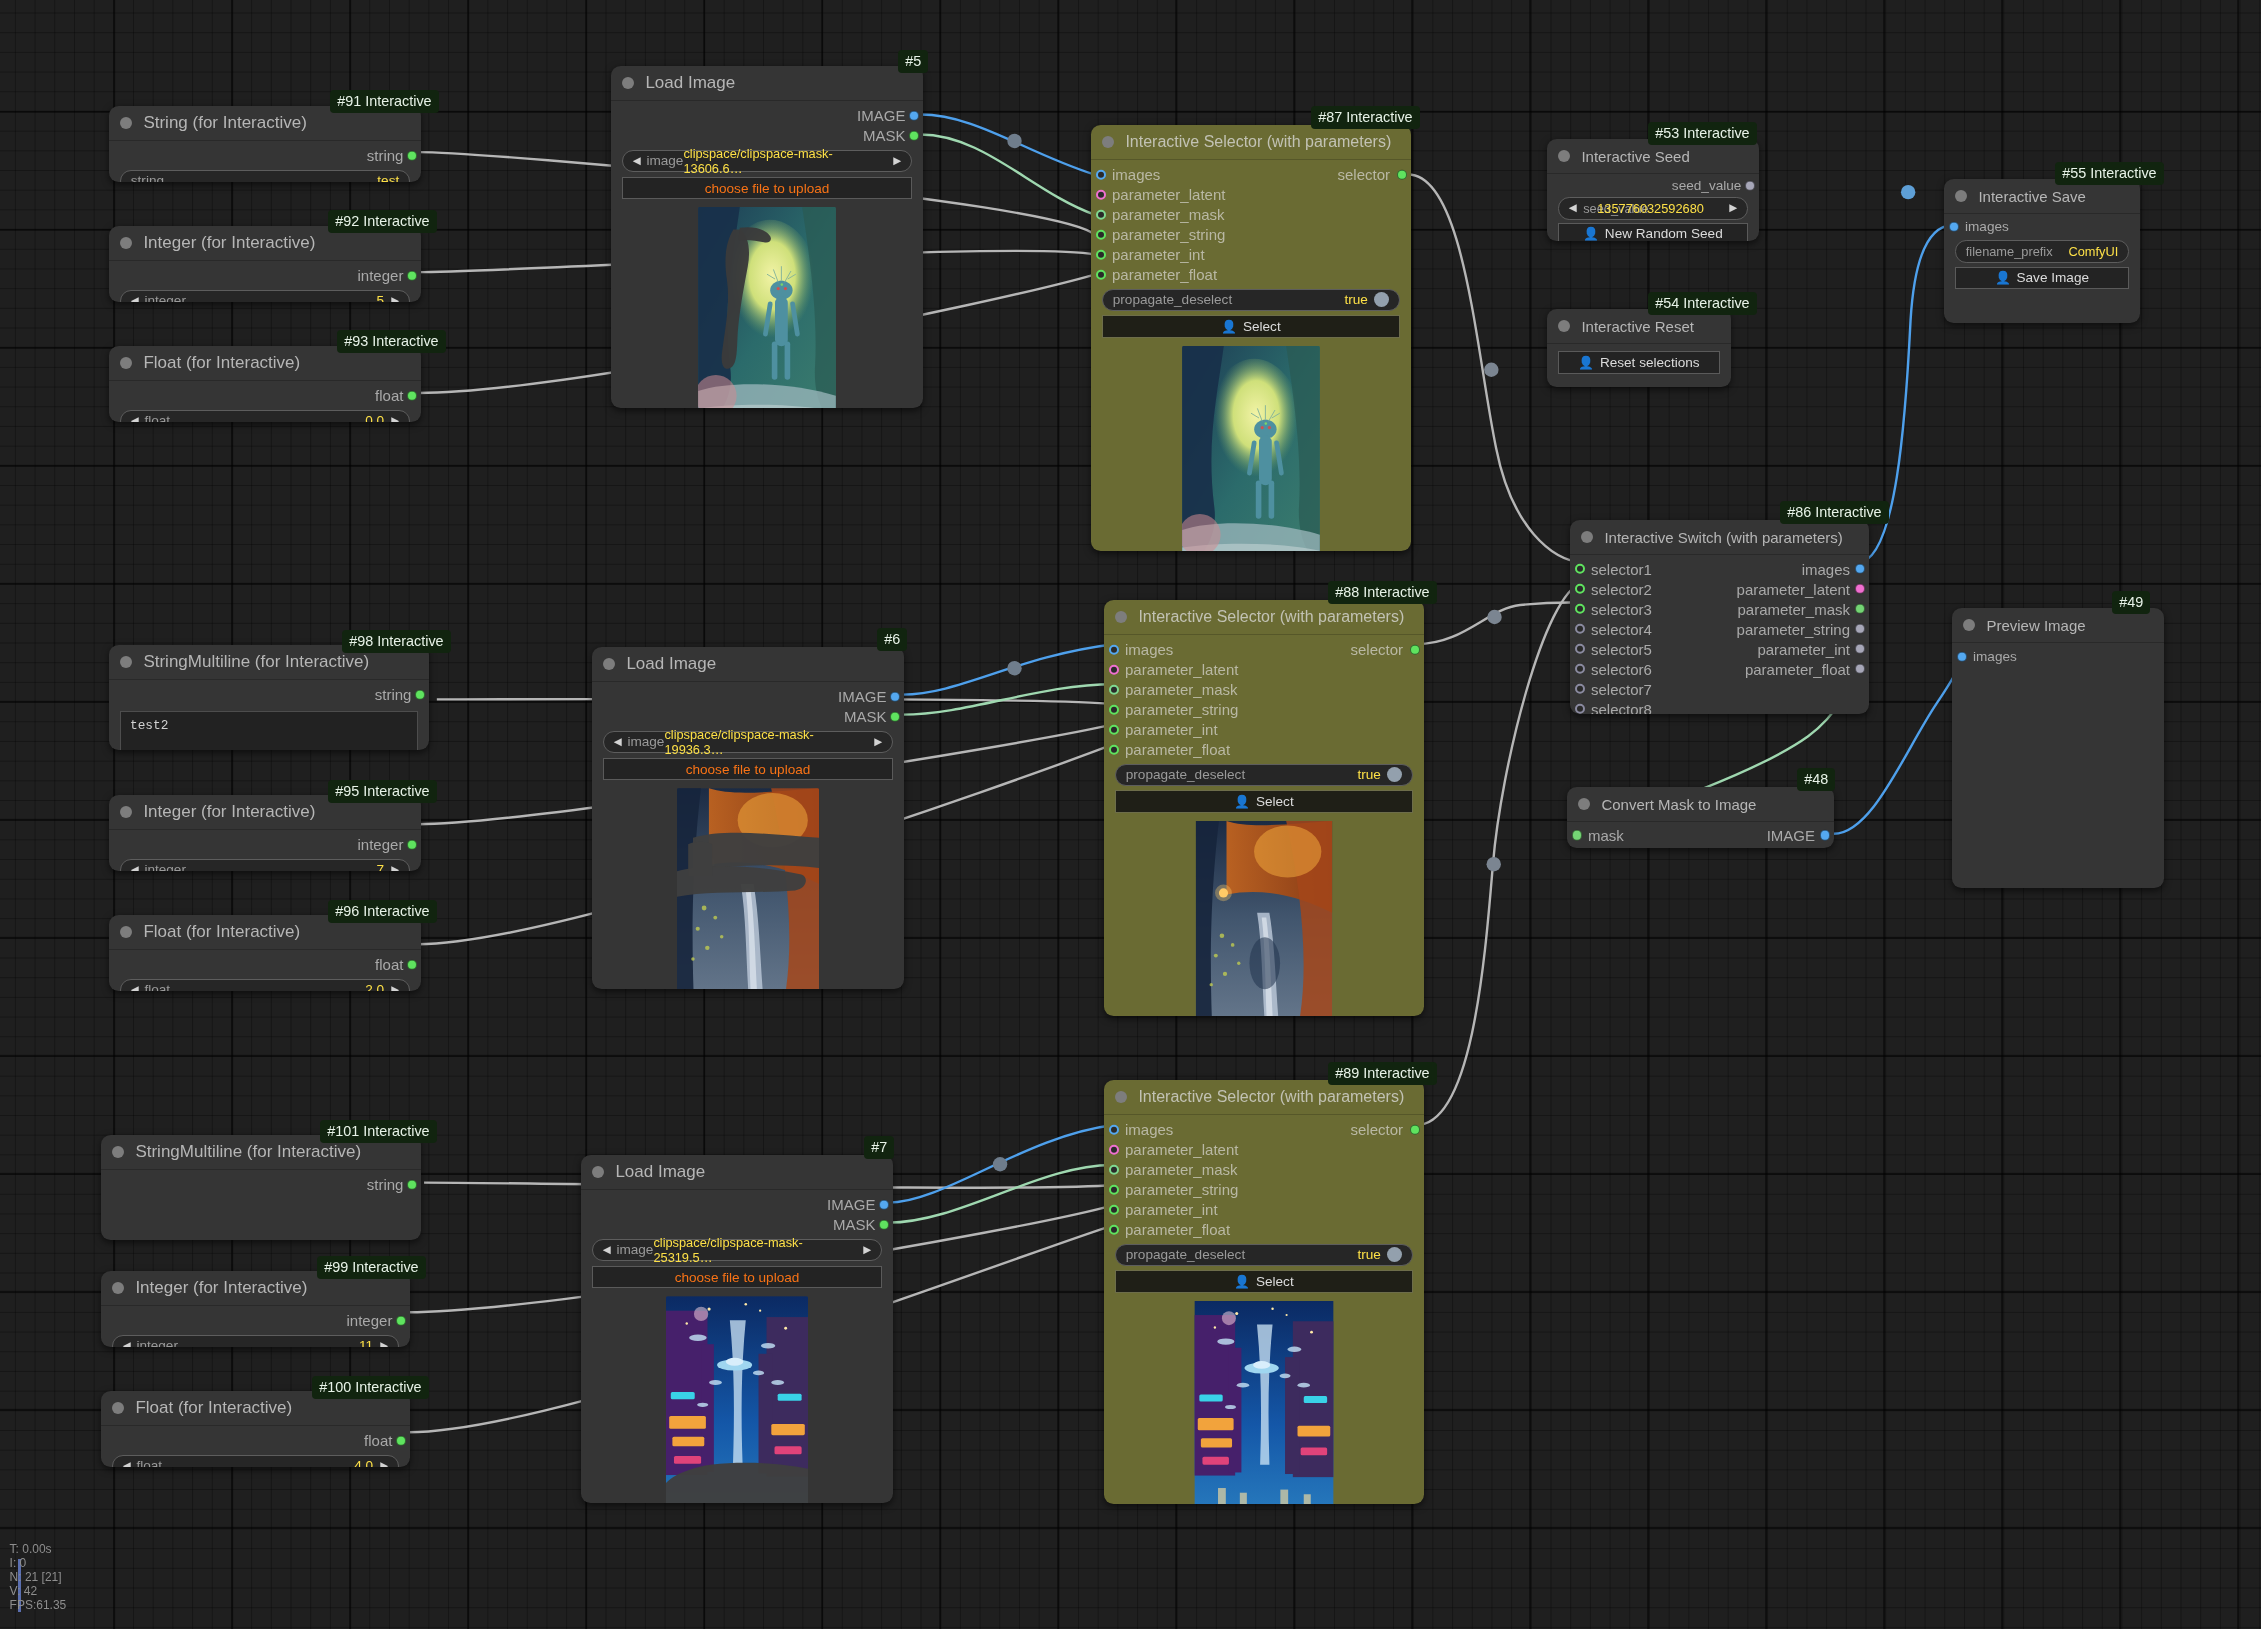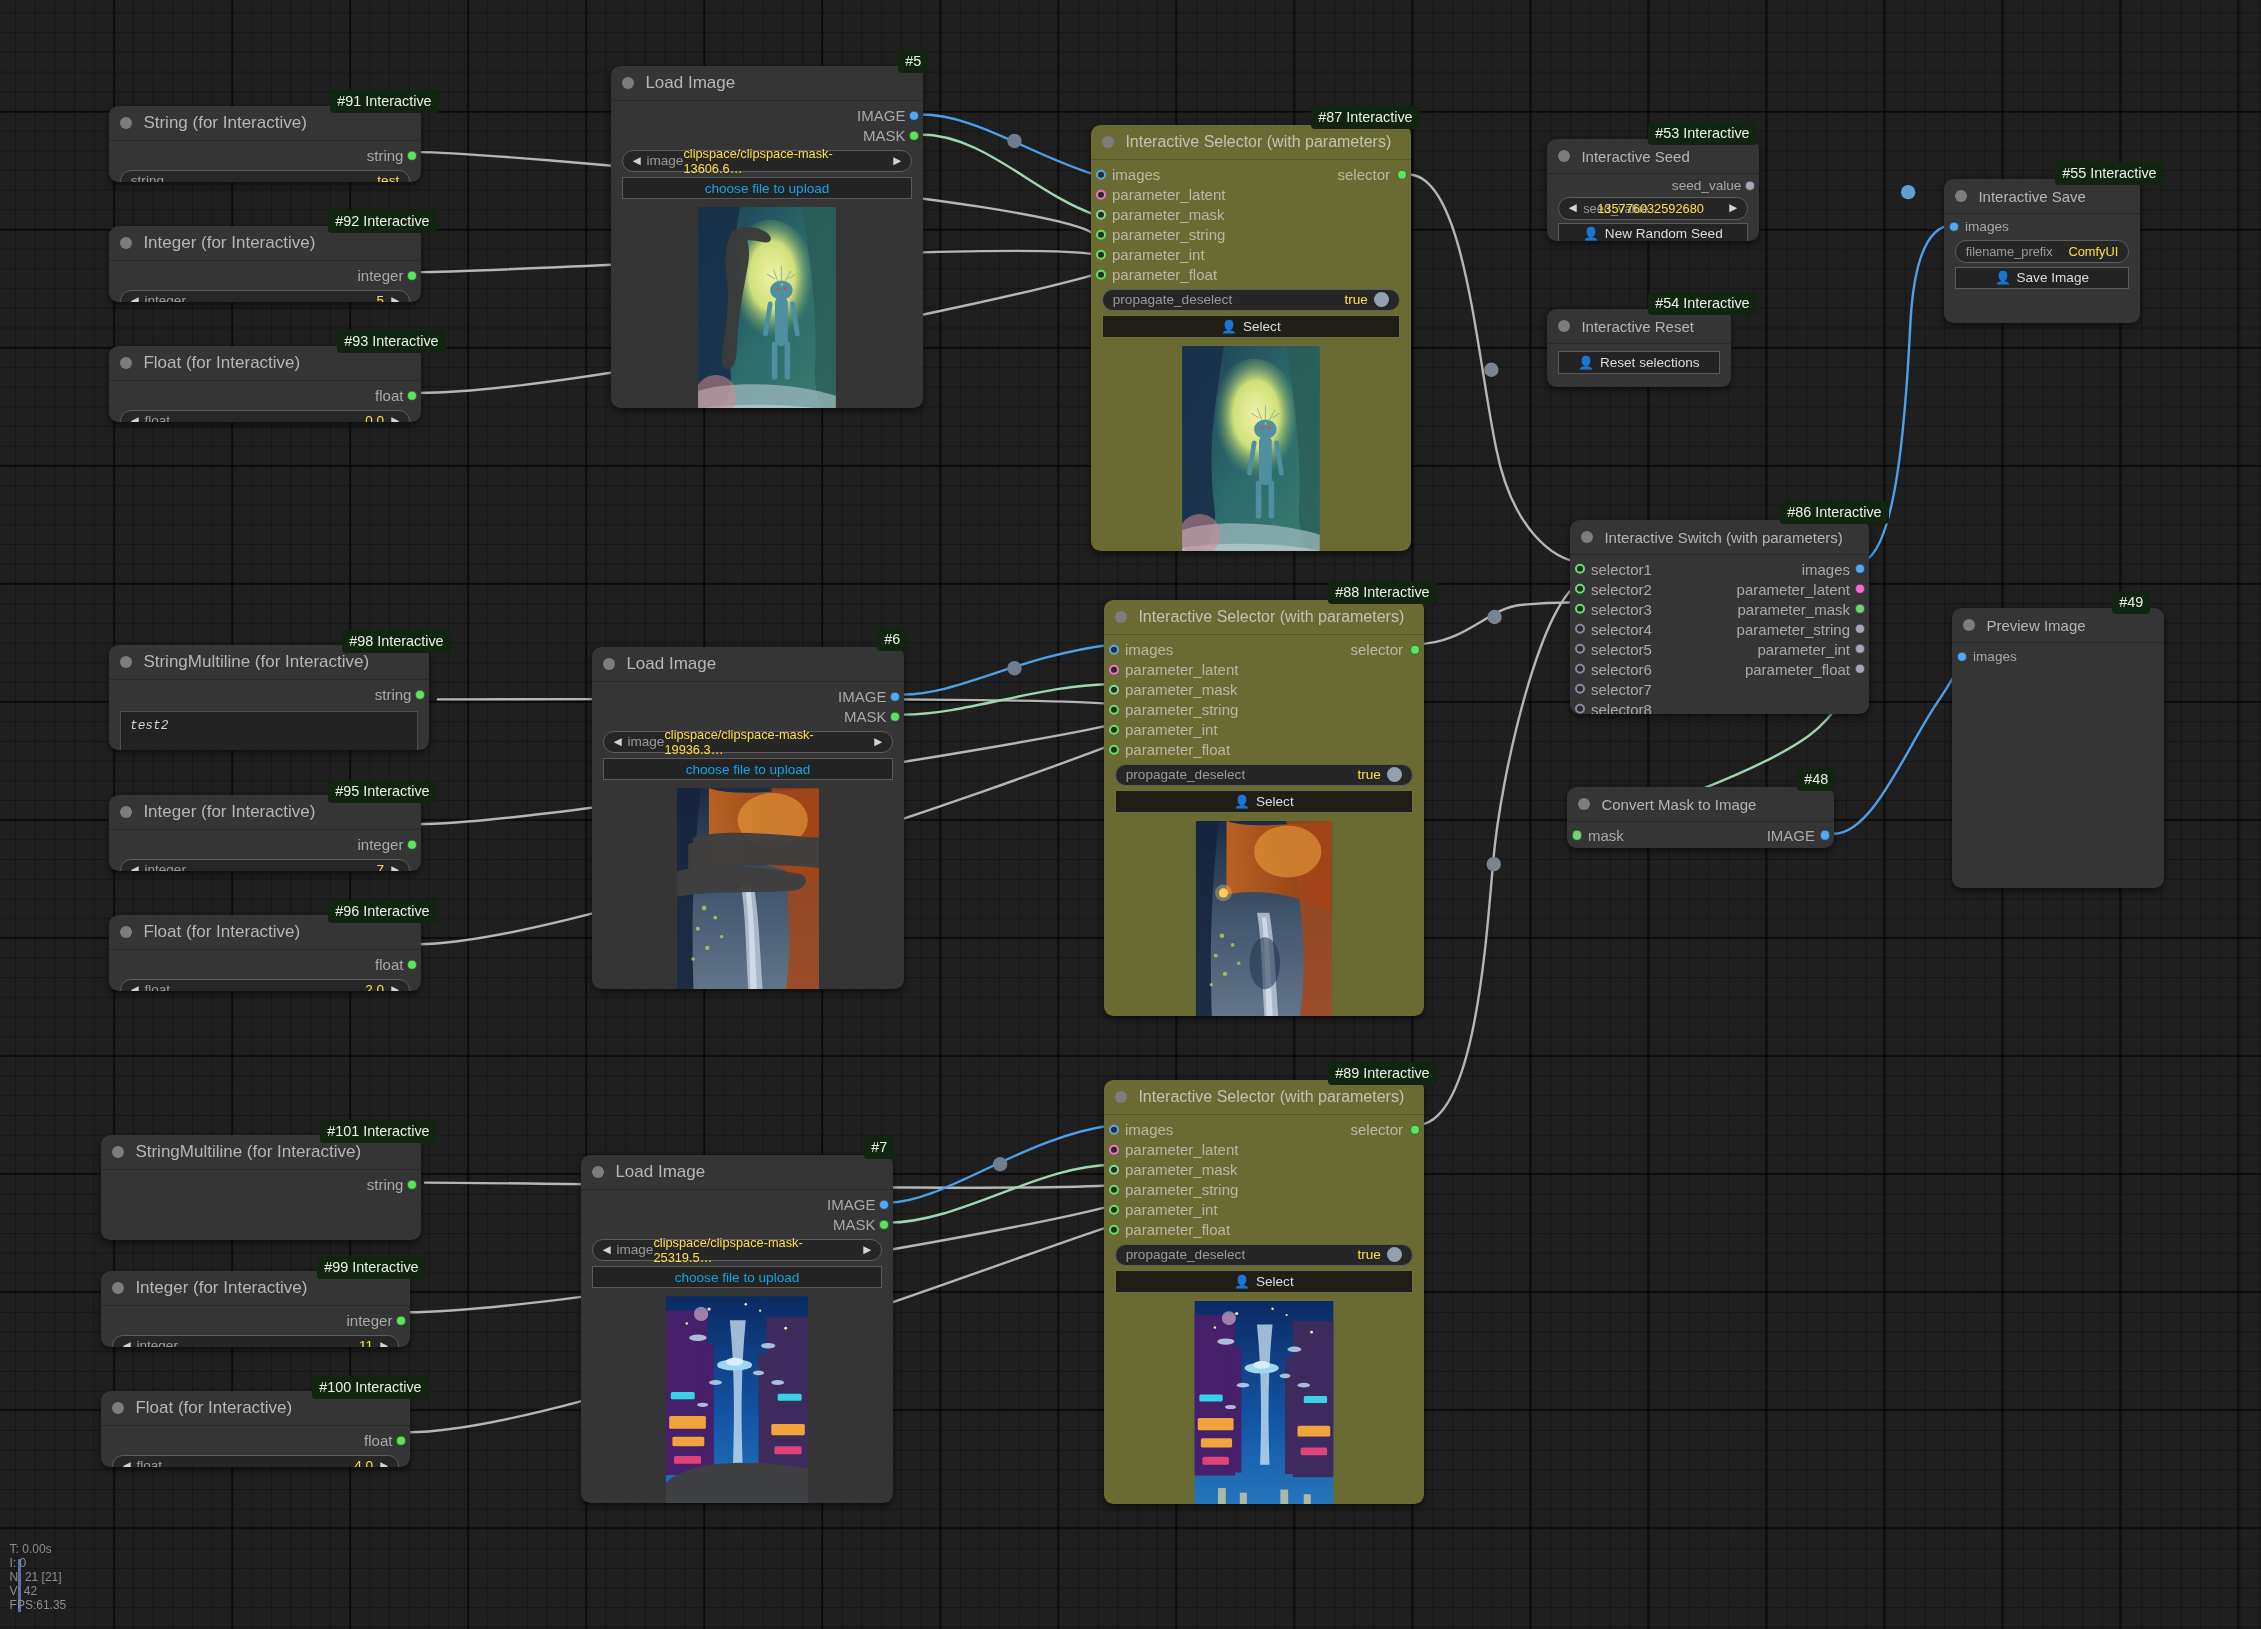--- a/index.html
+++ b/index.html
@@ -129,29 +129,28 @@
   }
   .textarea {
     margin: 6.4px 11.2px 0;
     height: 50px;
     background: #222222;
     border: 0.8px solid #4d4d4d;
     padding: 5.6px 8.8px;
     font-family: "Liberation Mono", monospace;
     font-size: 12.8px;
     color: #d2d2d2;
-    font-style: italic;
   }
   .upl {
     margin: 4.8px 11.2px 0;
     height: 22.4px;
     background: #232323;
     border: 0.8px solid #5a5a5a;
     display: flex; align-items: center; justify-content: center;
-    font-size: 13.6px; color: #0ea5e9;
+    font-size: 13.6px; color: #f97316;
   }
   .preview { margin: 8px auto 0; display: block; border-radius: 1.6px; }
 
   
   #perf {
     position: absolute;
     left: 9.6px; bottom: 17.6px;
     font-size: 12px;
     color: #8e8e8e;
     line-height: 1.18;

